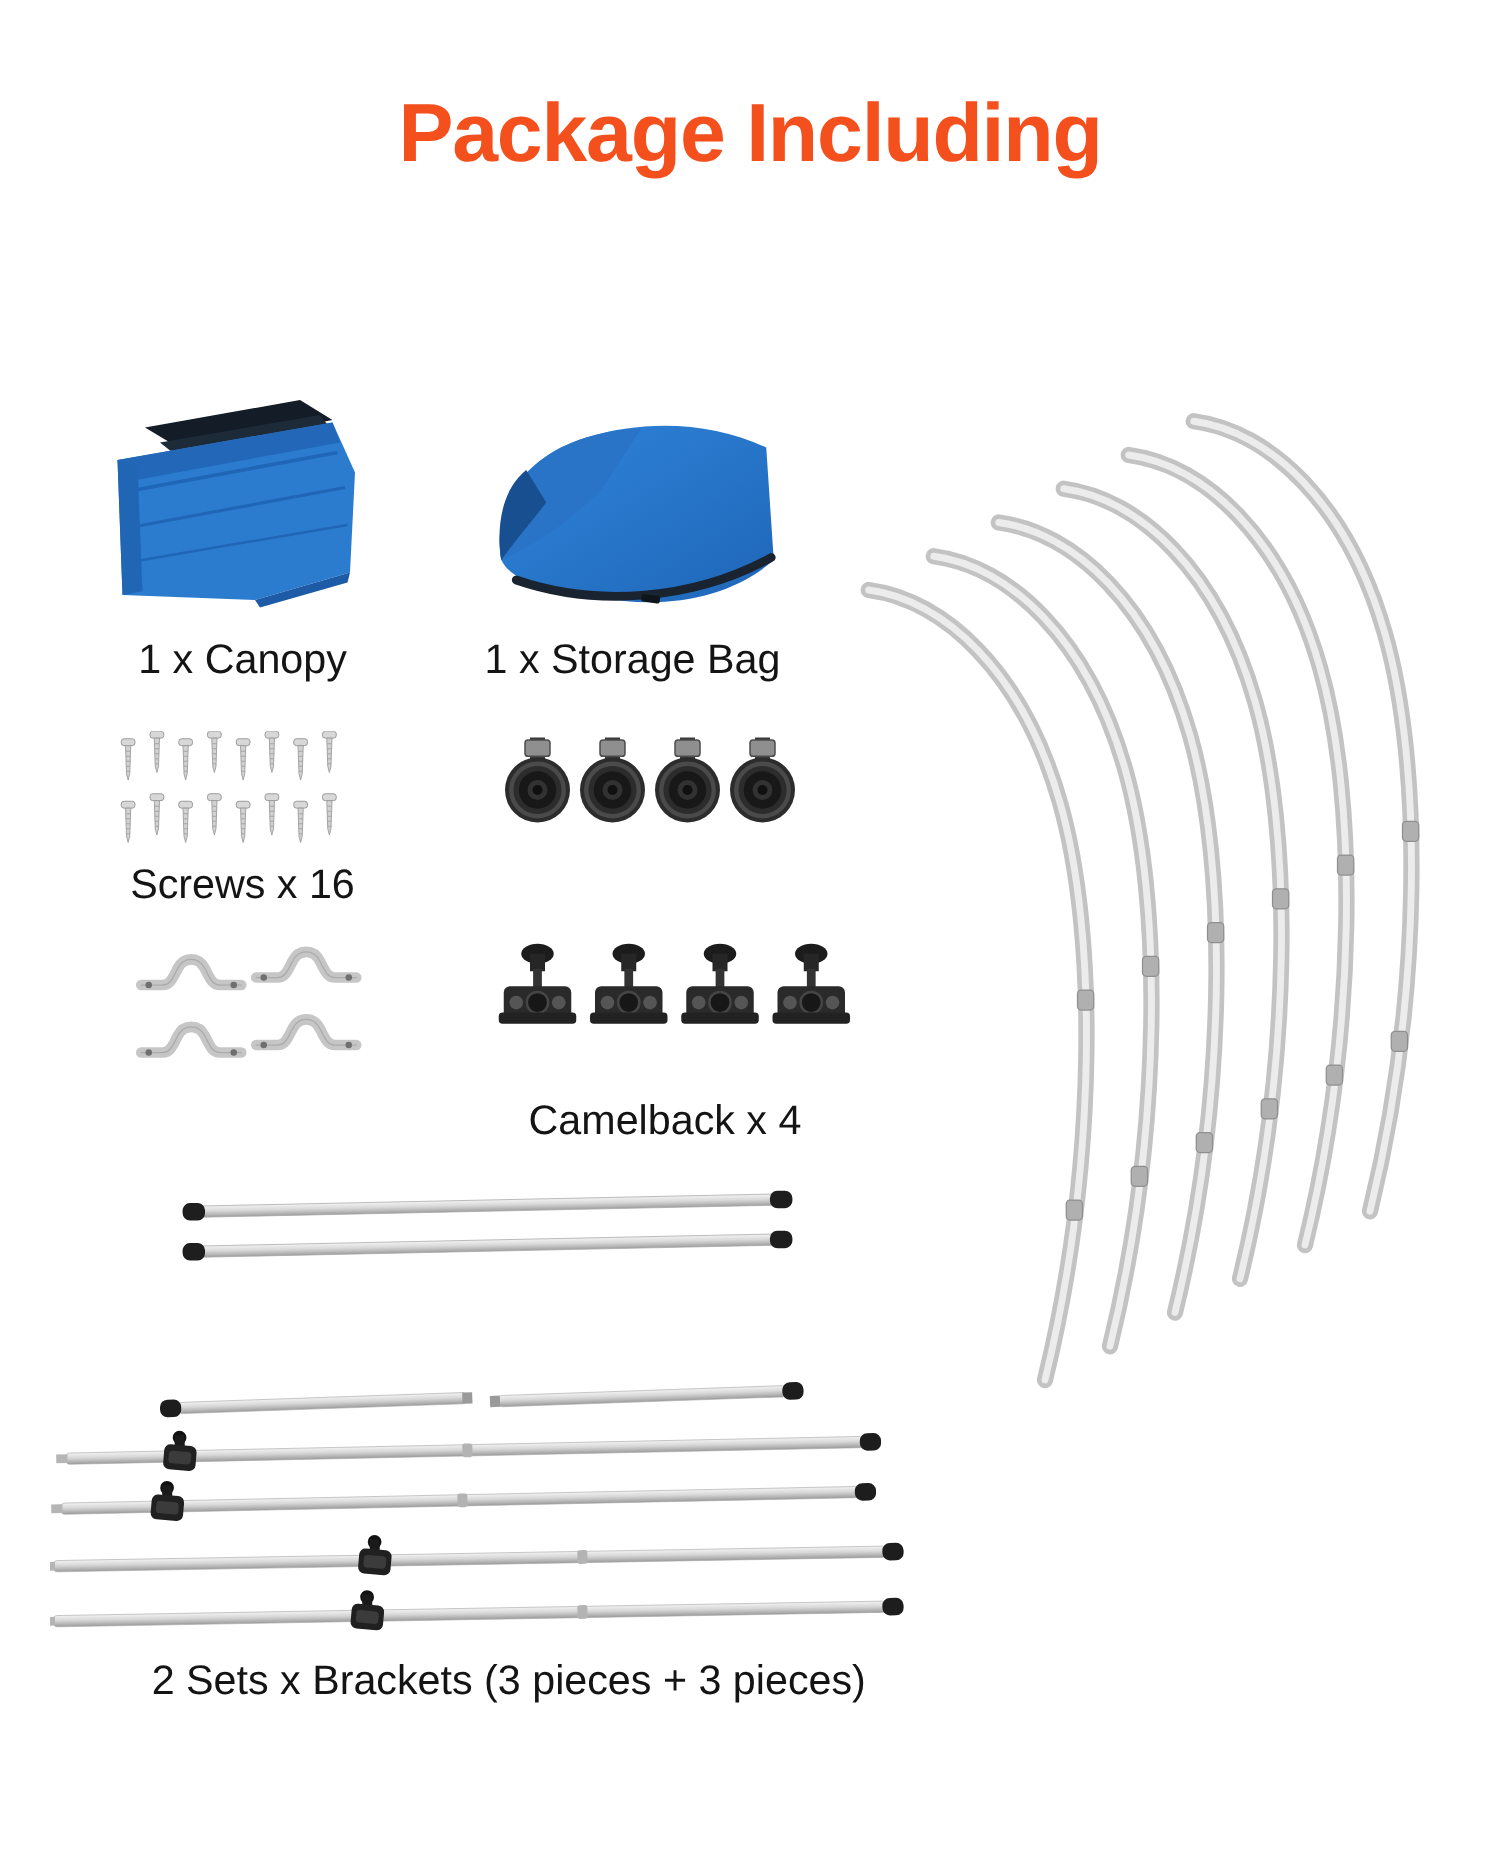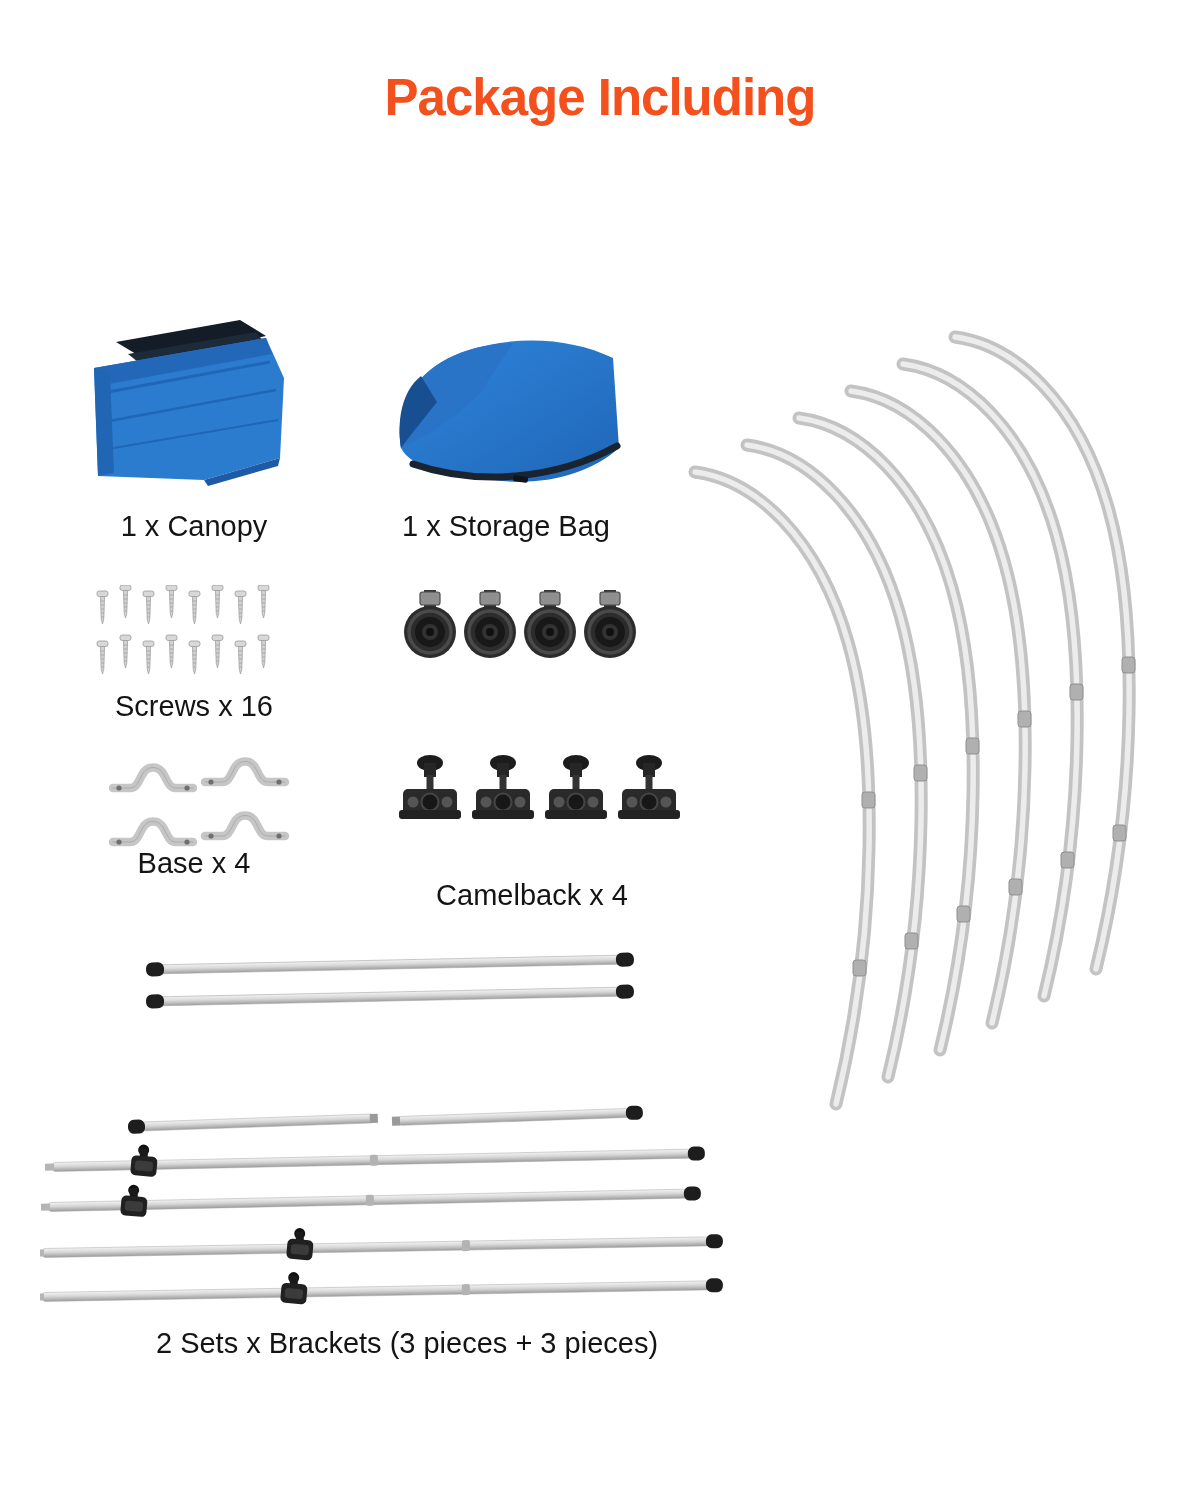--- a/index.html
+++ b/index.html
@@ -1,20 +1,20 @@
 <!DOCTYPE html>
 <html><head>
 <meta charset="utf-8">
 <style>
   html,body{margin:0;padding:0;background:#ffffff;}
   body{font-family:"Liberation Sans", sans-serif;}
   .page{position:relative;width:1200px;height:1500px;background:#ffffff;overflow:hidden;}
   .title{position:absolute;left:0;top:68px;width:1200px;text-align:center;
-         font-size:51px;font-weight:800;letter-spacing:-1px;color:#f4501e;}
-  .label{position:absolute;text-align:center;font-size:29px;color:#141414;line-height:37px;}
+         font-size:66px;font-weight:800;letter-spacing:-1px;color:#f4501e;}
+  .label{position:absolute;text-align:center;font-size:33px;color:#141414;line-height:37px;}
   .illu{position:absolute;}
   svg{display:block;}
 </style>
 </head>
 <body>
 
 <div class="page">
 
   <div class="title">Package Including</div>
 
@@ -108,21 +108,20 @@
           <circle cx="11" cy="30" r="2.6" fill="#6f6f6f"></circle>
           <circle cx="79" cy="30" r="2.6" fill="#6f6f6f"></circle>
         </g>
       </defs>
       <use href="#saddle" transform="translate(0,8)"></use>
       <use href="#saddle" transform="translate(92,2)"></use>
       <use href="#saddle" transform="translate(0,62)"></use>
       <use href="#saddle" transform="translate(92,56)"></use>
     </svg>
   </div>
-  <div class="label" style="left:88px;top:845px;width:212px;">Base x 4</div>
 
   <div class="illu" style="left:392px;top:745px;">
     <svg width="296" height="100" viewBox="0 0 296 100">
       <defs>
         <g id="cb">
           <ellipse cx="0" cy="10" rx="13" ry="8" fill="#1c1c1c"></ellipse>
           <rect x="-6" y="10" width="12" height="14" fill="#262626"></rect>
           <rect x="-3.5" y="22" width="7" height="15" fill="#333333"></rect>
           <rect x="-27" y="36" width="54" height="26" rx="5" fill="#2a2a2a"></rect>
           <circle cx="-17" cy="49" r="5.5" fill="#555555"></circle>

